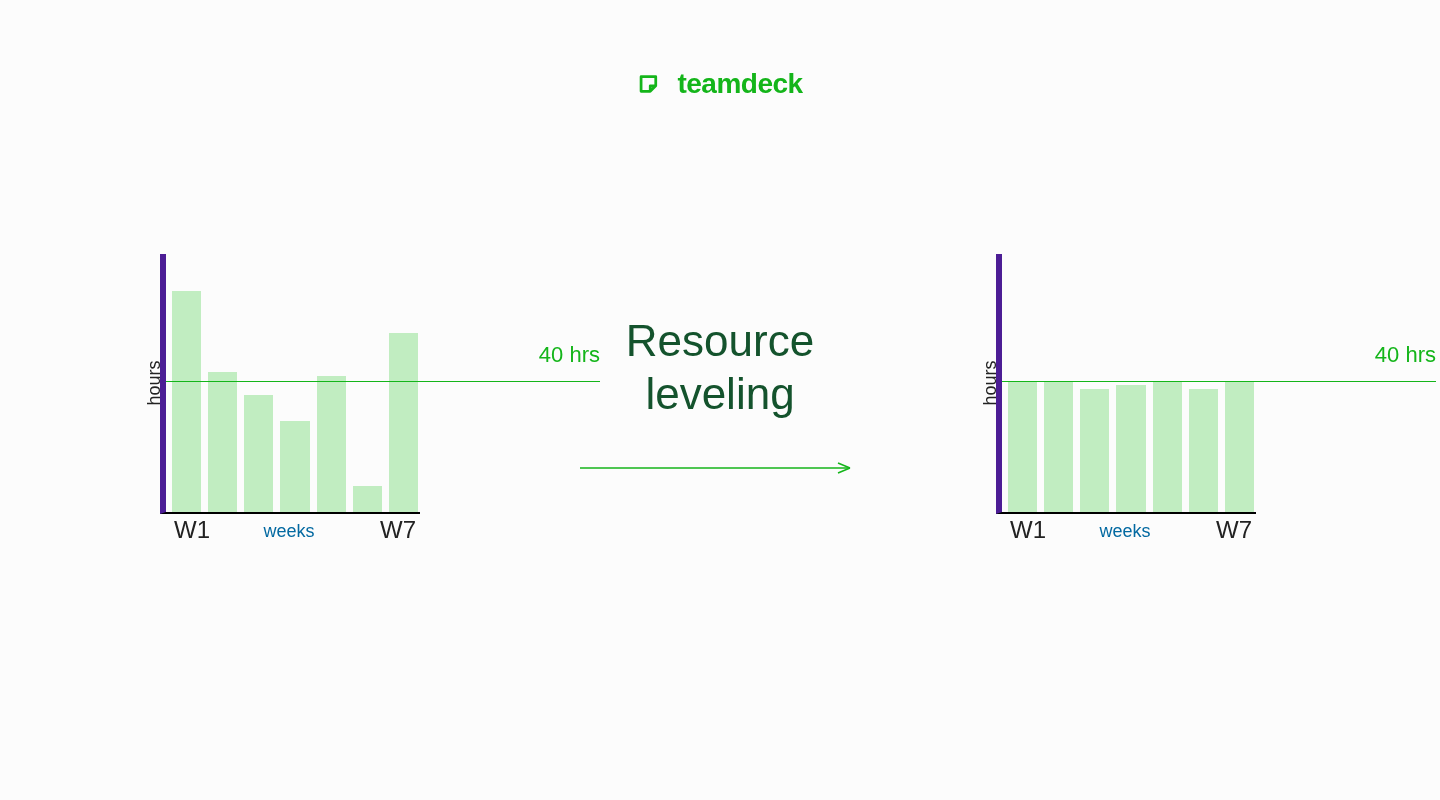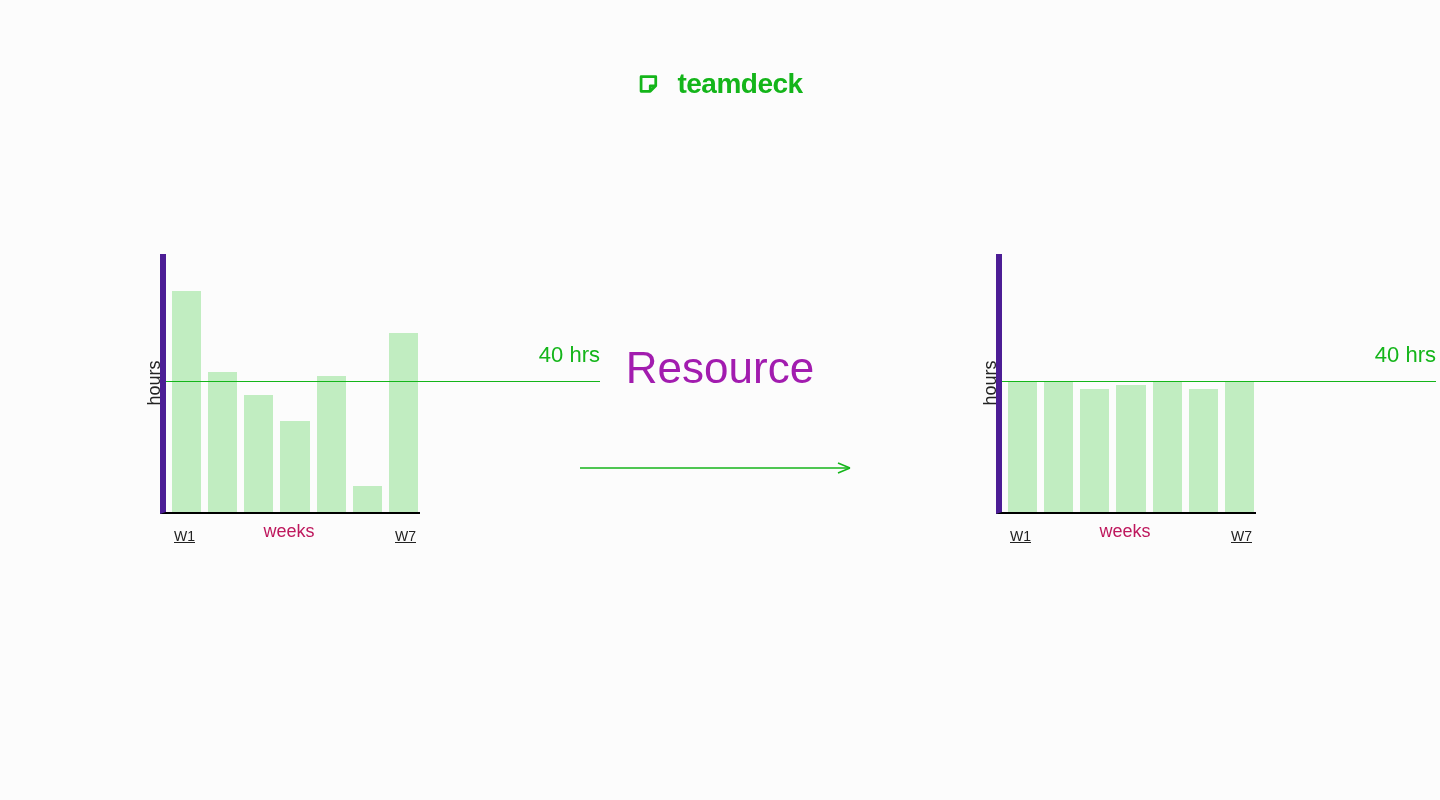--- a/index.html
+++ b/index.html
@@ -32,21 +32,21 @@
     justify-content: center;
   }
   .center-text {
     position: absolute;
     left: 50%;
     top: 368px;
     transform: translate(-50%, -50%);
     text-align: center;
     font-size: 44px;
     font-weight: 300;
-    color: #a21caf;
+    color: #14532d;
     line-height: 1.2;
   }
   .arrow {
     position: absolute;
     left: 50%;
     top: 462px;
     transform: translateX(-50%);
     width: 280px;
     height: 12px;
   }
@@ -102,46 +102,46 @@
     font-size: 18px;
     color: #222;
   }
   .xlabel {
     position: absolute;
     left: 0;
     right: 8px;
     bottom: -30px;
     text-align: center;
     font-size: 18px;
-    color: #be185d;
+    color: #0369a1;
   }
   .tick {
     position: absolute;
     bottom: -32px;
-    font-size: 14px;
+    font-size: 24px;
     color: #222;
-    text-decoration: underline;
   }
   .tick.first { left: 8px; }
   .tick.last  { right: 4px; margin-top: 22px; }
 </style>
 </head>
 <body>
 
 <div class="logo">
   <span class="logo-mark">
     <svg viewBox="0 0 24 24" width="22" height="22">
       <path d="M4 4 H20 V14 L14 20 H4 Z M14 20 V14 H20" fill="none" stroke="#14b51a" stroke-width="3" stroke-linejoin="round"></path>
     </svg>
   </span>
   <span>teamdeck</span>
 </div>
 
 <div class="center-text">
   <div>Resource</div>
+  <div>leveling</div>
 </div>
 
 <svg class="arrow" viewBox="0 0 280 12">
   <line x1="0" y1="6" x2="270" y2="6" stroke="#14b51a" stroke-width="1.5"></line>
   <path d="M270 6 L258 1 M270 6 L258 11" stroke="#14b51a" stroke-width="1.5" fill="none"></path>
 </svg>
 
 <div class="chart chart-left">
   <div class="plot">
     <div class="bars">

